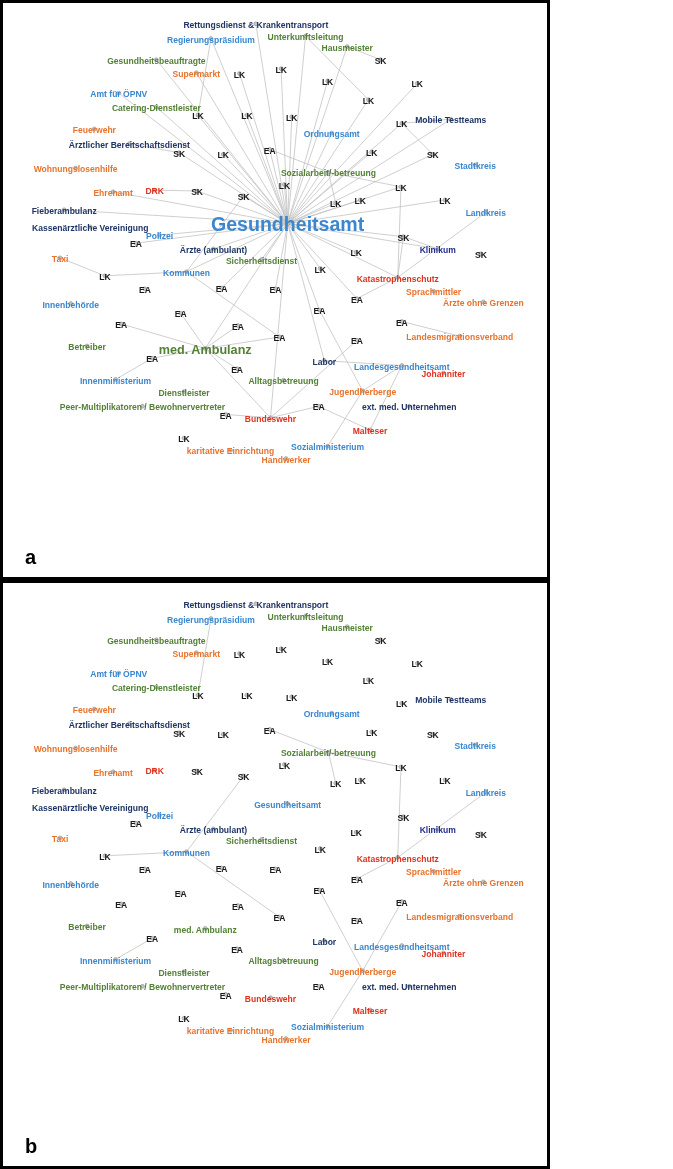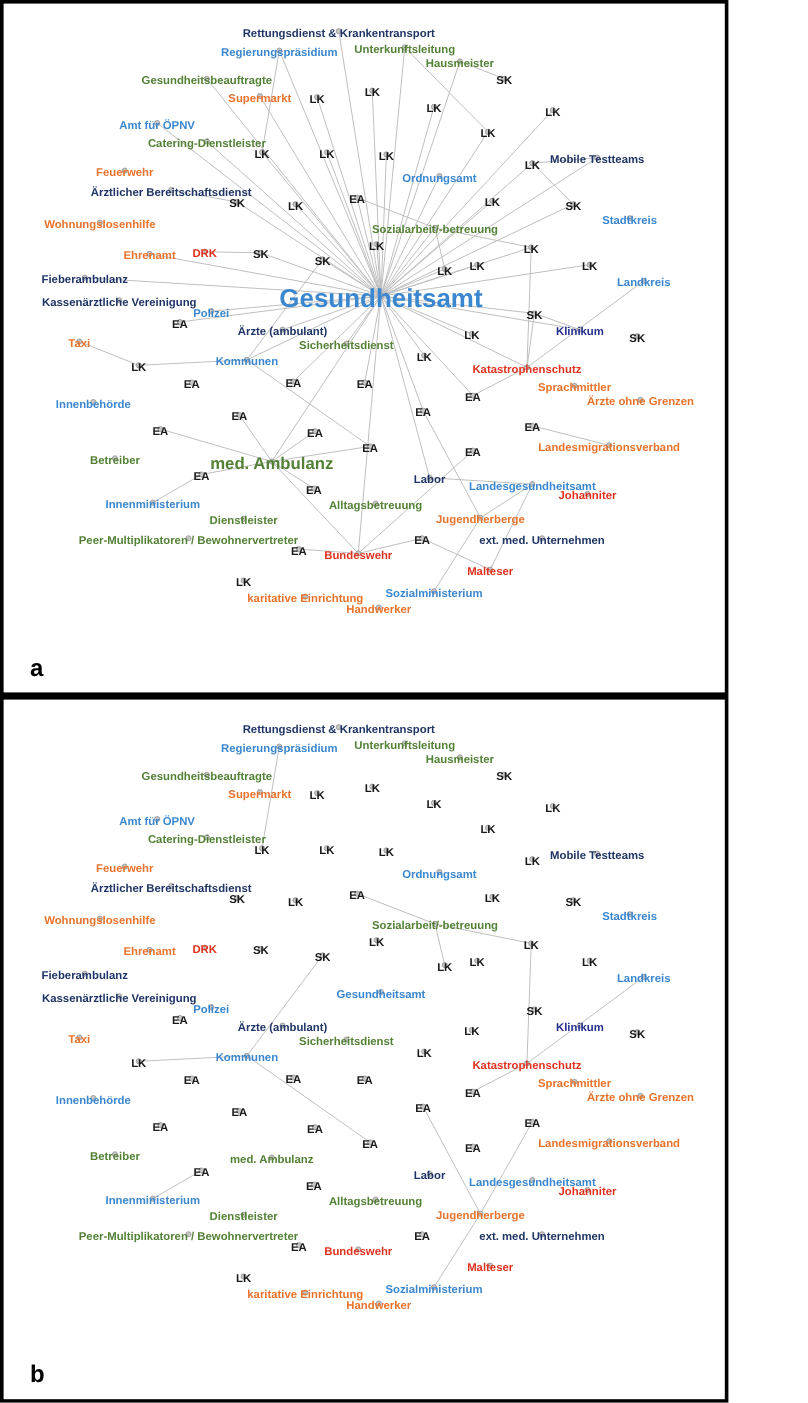--- a/index.html
+++ b/index.html
@@ -1,16 +1,16 @@
 <!DOCTYPE html>
 <html><head>
 <meta charset="utf-8">
 <style>
   html,body{margin:0;padding:0;background:#fff;}
-  .figure{width:607px;background:#fff;font-family:"Liberation Sans",sans-serif;}
+  .figure{width:550px;background:#fff;font-family:"Liberation Sans",sans-serif;}
   .panel{position:relative;border:3px solid #000;background:#fff;box-sizing:border-box;}
   .panel-a{height:580px;}
   .panel-b{height:589px;}
   .panel svg{display:block;width:100%;height:100%;}
   .panel-letter{position:absolute;left:22px;bottom:8px;font-size:20px;font-weight:bold;color:#000;
     font-family:"Liberation Sans",sans-serif;}
   svg text{font-family:"Liberation Sans",sans-serif;font-weight:bold;}
 </style>
 </head>
 <body>

